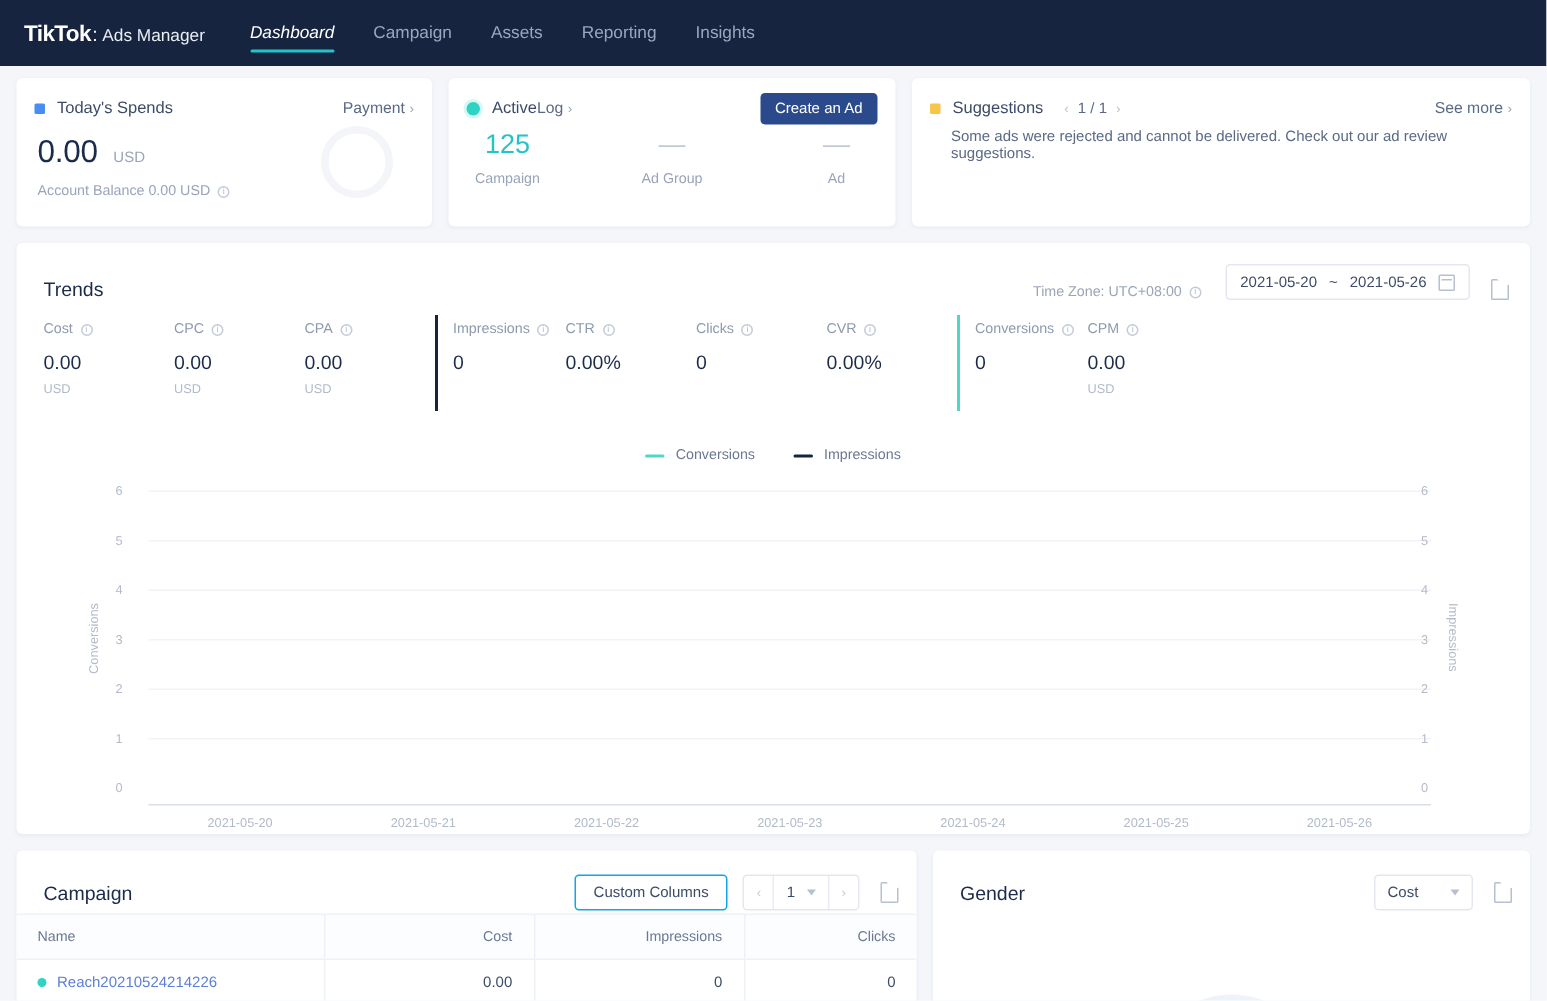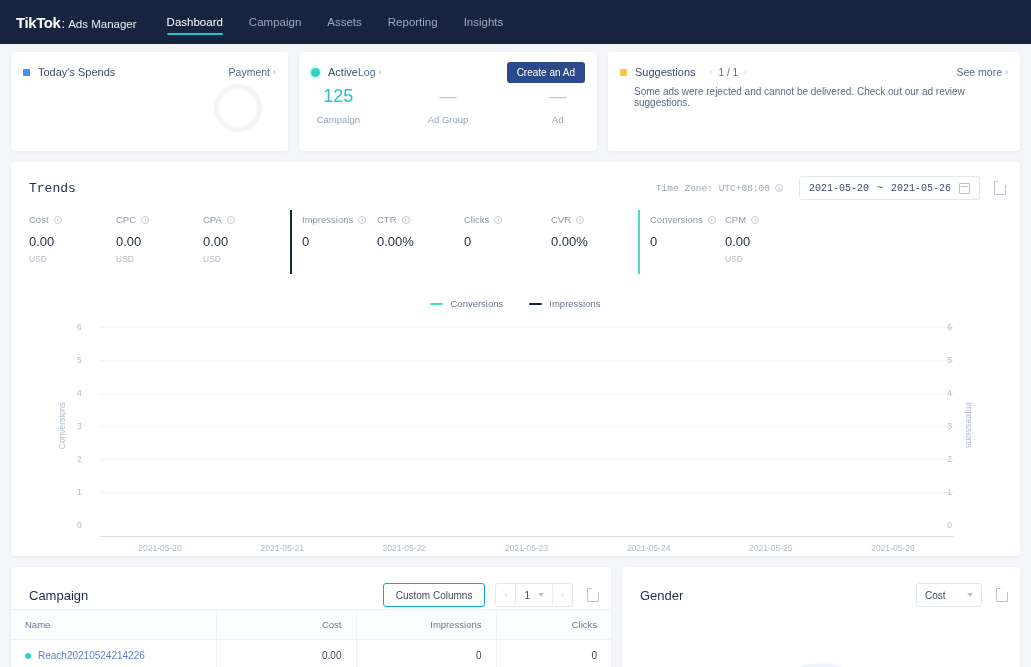--- a/index.html
+++ b/index.html
@@ -24,21 +24,21 @@
     letter-spacing: -0.4px;
   }
   .brand-colon { color: #ffffff; font-size: 13px; margin: 0 3px 0 1px; }
   .brand-sub { color: #e9edf4; font-size: 11.5px; }
   .nav-items { display: flex; align-items: center; height: 44px; gap: 26px; }
   .nav-item {
     font-size: 11.5px; color: #9aa7bd; height: 44px;
     display: flex; align-items: center; position: relative; cursor: pointer;
     white-space: nowrap;
   }
-  .nav-item.active { color: #ffffff; }
+  .nav-item.active { color: #ffffff; font-style: italic; }
   .nav-item.active::after {
     content: ""; position: absolute; left: 0; right: 0; bottom: 9px;
     height: 2px; background: #24c3c9; border-radius: 1px;
   }
 
   
   .card-row {
     display: flex; gap: 11px;
     padding: 8px 11px 0 11px;
   }
@@ -113,21 +113,21 @@
     width: 0; height: 0; border-left: 5px solid transparent;
     border-right: 5px solid transparent; border-bottom: 9px solid #e2413c;
   }
 
   
   .panel {
     background: #fff; border-radius: 4px; margin: 11px;
     box-shadow: 0 1px 3px rgba(30,50,90,0.06);
   }
   .trends { height: 394px; position: relative; }
-  .trends-head { display: flex; align-items: center; padding: 14px 14px 0 18px; font-family: Liberation Mono, monospace; }
+  .trends-head { display: flex; align-items: flex-end; padding: 14px 14px 0 18px; }
   .panel-title { font-size: 13px; color: #1c2b4a; }
   .tz {
     margin-left: auto; display: flex; align-items: center; gap: 5px;
     font-size: 9.5px; color: #9aa5b8;
   }
   .date-box {
     margin-left: 16px; border: 1px solid #e3e8f0; border-radius: 3px;
     height: 24px; display: flex; align-items: center; gap: 8px;
     padding: 0 9px; font-size: 10px; color: #3d4b66; cursor: pointer;
   }
@@ -247,20 +247,28 @@
 <div class="card-row">
 
   <div class="card card-spends">
     <div class="card-head">
       <span class="sq sq-blue"></span>
       <span class="card-title">Today's Spends</span>
       <span class="link-right">
         <span>Payment</span>
         <span class="chev">›</span>
       </span>
+    </div>
+    <div class="spend-body">
+      <span class="spend-amt">0.00</span>
+      <span class="spend-cur">USD</span>
+      <div class="spend-bal">
+        <span>Account Balance 0.00 USD</span>
+        <span class="info-i">i</span>
+      </div>
     </div>
     <div class="donut"></div>
   </div>
 
   <div class="card card-active">
     <div class="card-head">
       <span class="dot-ring"></span>
       <span class="card-title">Active</span>
       <span class="link-right" style="margin-left:0">
         <span>Log</span>

